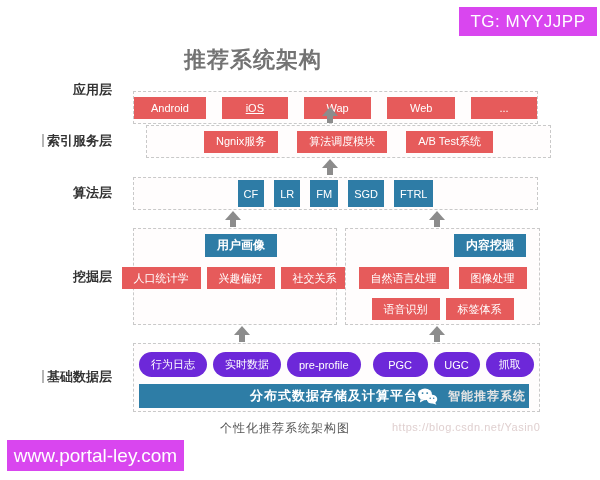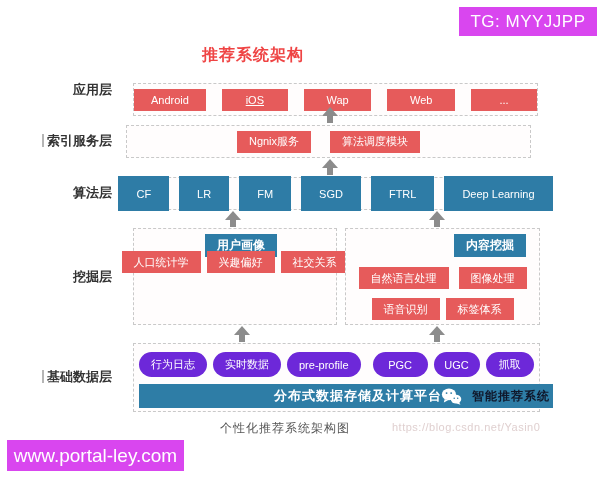--- a/index.html
+++ b/index.html
@@ -9,21 +9,21 @@
     overflow:hidden;
   }
   .abs{position:absolute;}
   .badge{
     background:#d946ef;color:#fff;display:flex;align-items:center;justify-content:center;
   }
   .badge.tr{left:459px;top:7px;width:138px;height:29px;font-size:17px;letter-spacing:0.5px;}
   .badge.bl{left:7px;top:440px;width:177px;height:31px;font-size:19px;}
   .title{
     left:0;top:45px;width:506px;text-align:center;
-    font-size:16px;font-weight:bold;color:#ef4444;letter-spacing:1px;
+    font-size:22px;font-weight:bold;color:#737373;letter-spacing:1px;
   }
   .row-label{
     left:0;width:112px;text-align:right;height:20px;line-height:20px;
     font-size:13px;font-weight:bold;color:#333;white-space:nowrap;
   }
   .tick{
     display:inline-block;width:2px;height:13px;background:#b5b5b5;
     vertical-align:-2px;margin-right:3px;
   }
   .dashed{
@@ -31,46 +31,46 @@
   }
   .flexrow{
     display:flex;align-items:center;justify-content:center;
   }
   .rbox{
     background:#e65b5b;color:#fff;font-size:11px;height:22px;
     display:flex;align-items:center;justify-content:center;
     padding:0 12px;white-space:nowrap;
   }
   .bbox{
-    background:#2e7ca6;color:#fff;font-size:11px;height:35px;
+    background:#2e7ca6;color:#fff;font-size:11px;height:27px;
     display:flex;align-items:center;justify-content:center;
-    padding:0 18px;white-space:nowrap;
+    padding:0 6px;white-space:nowrap;
   }
   .ghead{
     background:#2e7ca6;color:#fff;font-size:12px;font-weight:bold;height:23px;
     display:flex;align-items:center;justify-content:center;padding:0 12px;
   }
   .pill{
     background:#6d28d9;color:#fff;font-size:11px;height:25px;border-radius:13px;
     display:flex;align-items:center;justify-content:center;padding:0 12px;white-space:nowrap;
   }
   .group{box-sizing:border-box;}
   .group .grow{display:flex;justify-content:center;gap:6px;position:absolute;left:0;width:100%;}
   .arrow{width:0;height:0;border-left:8px solid transparent;border-right:8px solid transparent;
     border-bottom:9px solid #8c8c8c;position:absolute;}
   .arrow::after{
     content:"";position:absolute;left:-3px;top:9px;width:6px;height:7px;background:#8c8c8c;
   }
   .platform{
     background:#2e7da6;color:#fff;display:flex;align-items:center;justify-content:center;
-    font-size:13px;font-weight:bold;letter-spacing:1px;padding-left:24px;
+    font-size:13px;font-weight:bold;letter-spacing:1px;
   }
   .brand{
     position:absolute;right:3px;top:0;height:100%;display:flex;align-items:center;gap:10px;
-    font-size:12px;font-weight:bold;color:#0f172a;
+    font-size:12px;font-weight:bold;color:#e5e5e5;
   }
   .caption{
     font-size:12px;color:#555;letter-spacing:1px;
   }
   .urlmark{
     font-size:11px;color:#e0d0d0;letter-spacing:0.5px;
   }
   .spacer{flex:1 1 auto;}
 </style>
 </head>
@@ -78,52 +78,52 @@
 
 <div class="abs badge tr">TG: MYYJJPP</div>
 <div class="abs title">推荐系统架构</div>
 
 <div class="abs row-label" style="top:80px;"><span>应用层</span></div>
 <div class="abs row-label" style="top:131px;"><span class="tick"></span><span>索引服务层</span></div>
 <div class="abs row-label" style="top:183px;"><span>算法层</span></div>
 <div class="abs row-label" style="top:267px;"><span>挖掘层</span></div>
 <div class="abs row-label" style="top:367px;"><span class="tick"></span><span>基础数据层</span></div>
 
-<div class="abs dashed flexrow" style="left:133px;top:83px;width:405px;height:33px;gap:16px;">
+<div class="abs dashed flexrow" style="left:133px;top:91px;width:405px;height:33px;gap:16px;">
   <div class="rbox" style="width:67px;">Android</div>
   <div class="rbox" style="width:59px;text-decoration:underline;">iOS</div>
   <div class="rbox" style="width:61px;">Wap</div>
   <div class="rbox" style="width:61px;">Web</div>
   <div class="rbox" style="width:59px;">...</div>
 </div>
 
 <div class="arrow" style="left:322px;top:107px;"></div>
 
-<div class="abs dashed flexrow" style="left:126px;top:125px;width:405px;height:33px;gap:19px;">
+<div class="abs dashed flexrow" style="left:146px;top:125px;width:405px;height:33px;gap:19px;">
   <div class="rbox">Ngnix服务</div>
   <div class="rbox">算法调度模块</div>
+  <div class="rbox">A/B Test系统</div>
 </div>
 
 <div class="arrow" style="left:322px;top:159px;"></div>
 
 <div class="abs dashed flexrow" style="left:133px;top:177px;width:405px;height:33px;gap:10px;">
   <div class="bbox">CF</div>
   <div class="bbox">LR</div>
   <div class="bbox">FM</div>
   <div class="bbox">SGD</div>
   <div class="bbox">FTRL</div>
-  <div class="bbox">Deep Learning</div>
 </div>
 
 <div class="arrow" style="left:225px;top:211px;"></div>
 <div class="arrow" style="left:429px;top:211px;"></div>
 
 <div class="abs dashed group" style="left:133px;top:228px;width:204px;height:97px;">
   <div class="ghead abs" style="left:71px;top:5px;">用户画像</div>
-  <div class="grow" style="top:22px;">
+  <div class="grow" style="top:38px;">
     <div class="rbox">人口统计学</div>
     <div class="rbox">兴趣偏好</div>
     <div class="rbox">社交关系</div>
   </div>
 </div>
 
 <div class="abs dashed group" style="left:345px;top:228px;width:195px;height:97px;">
   <div class="ghead abs" style="left:64px;top:5px;margin-left:44px;">内容挖掘</div>
   <div class="grow" style="top:38px;gap:10px;">
     <div class="rbox">自然语言处理</div>

